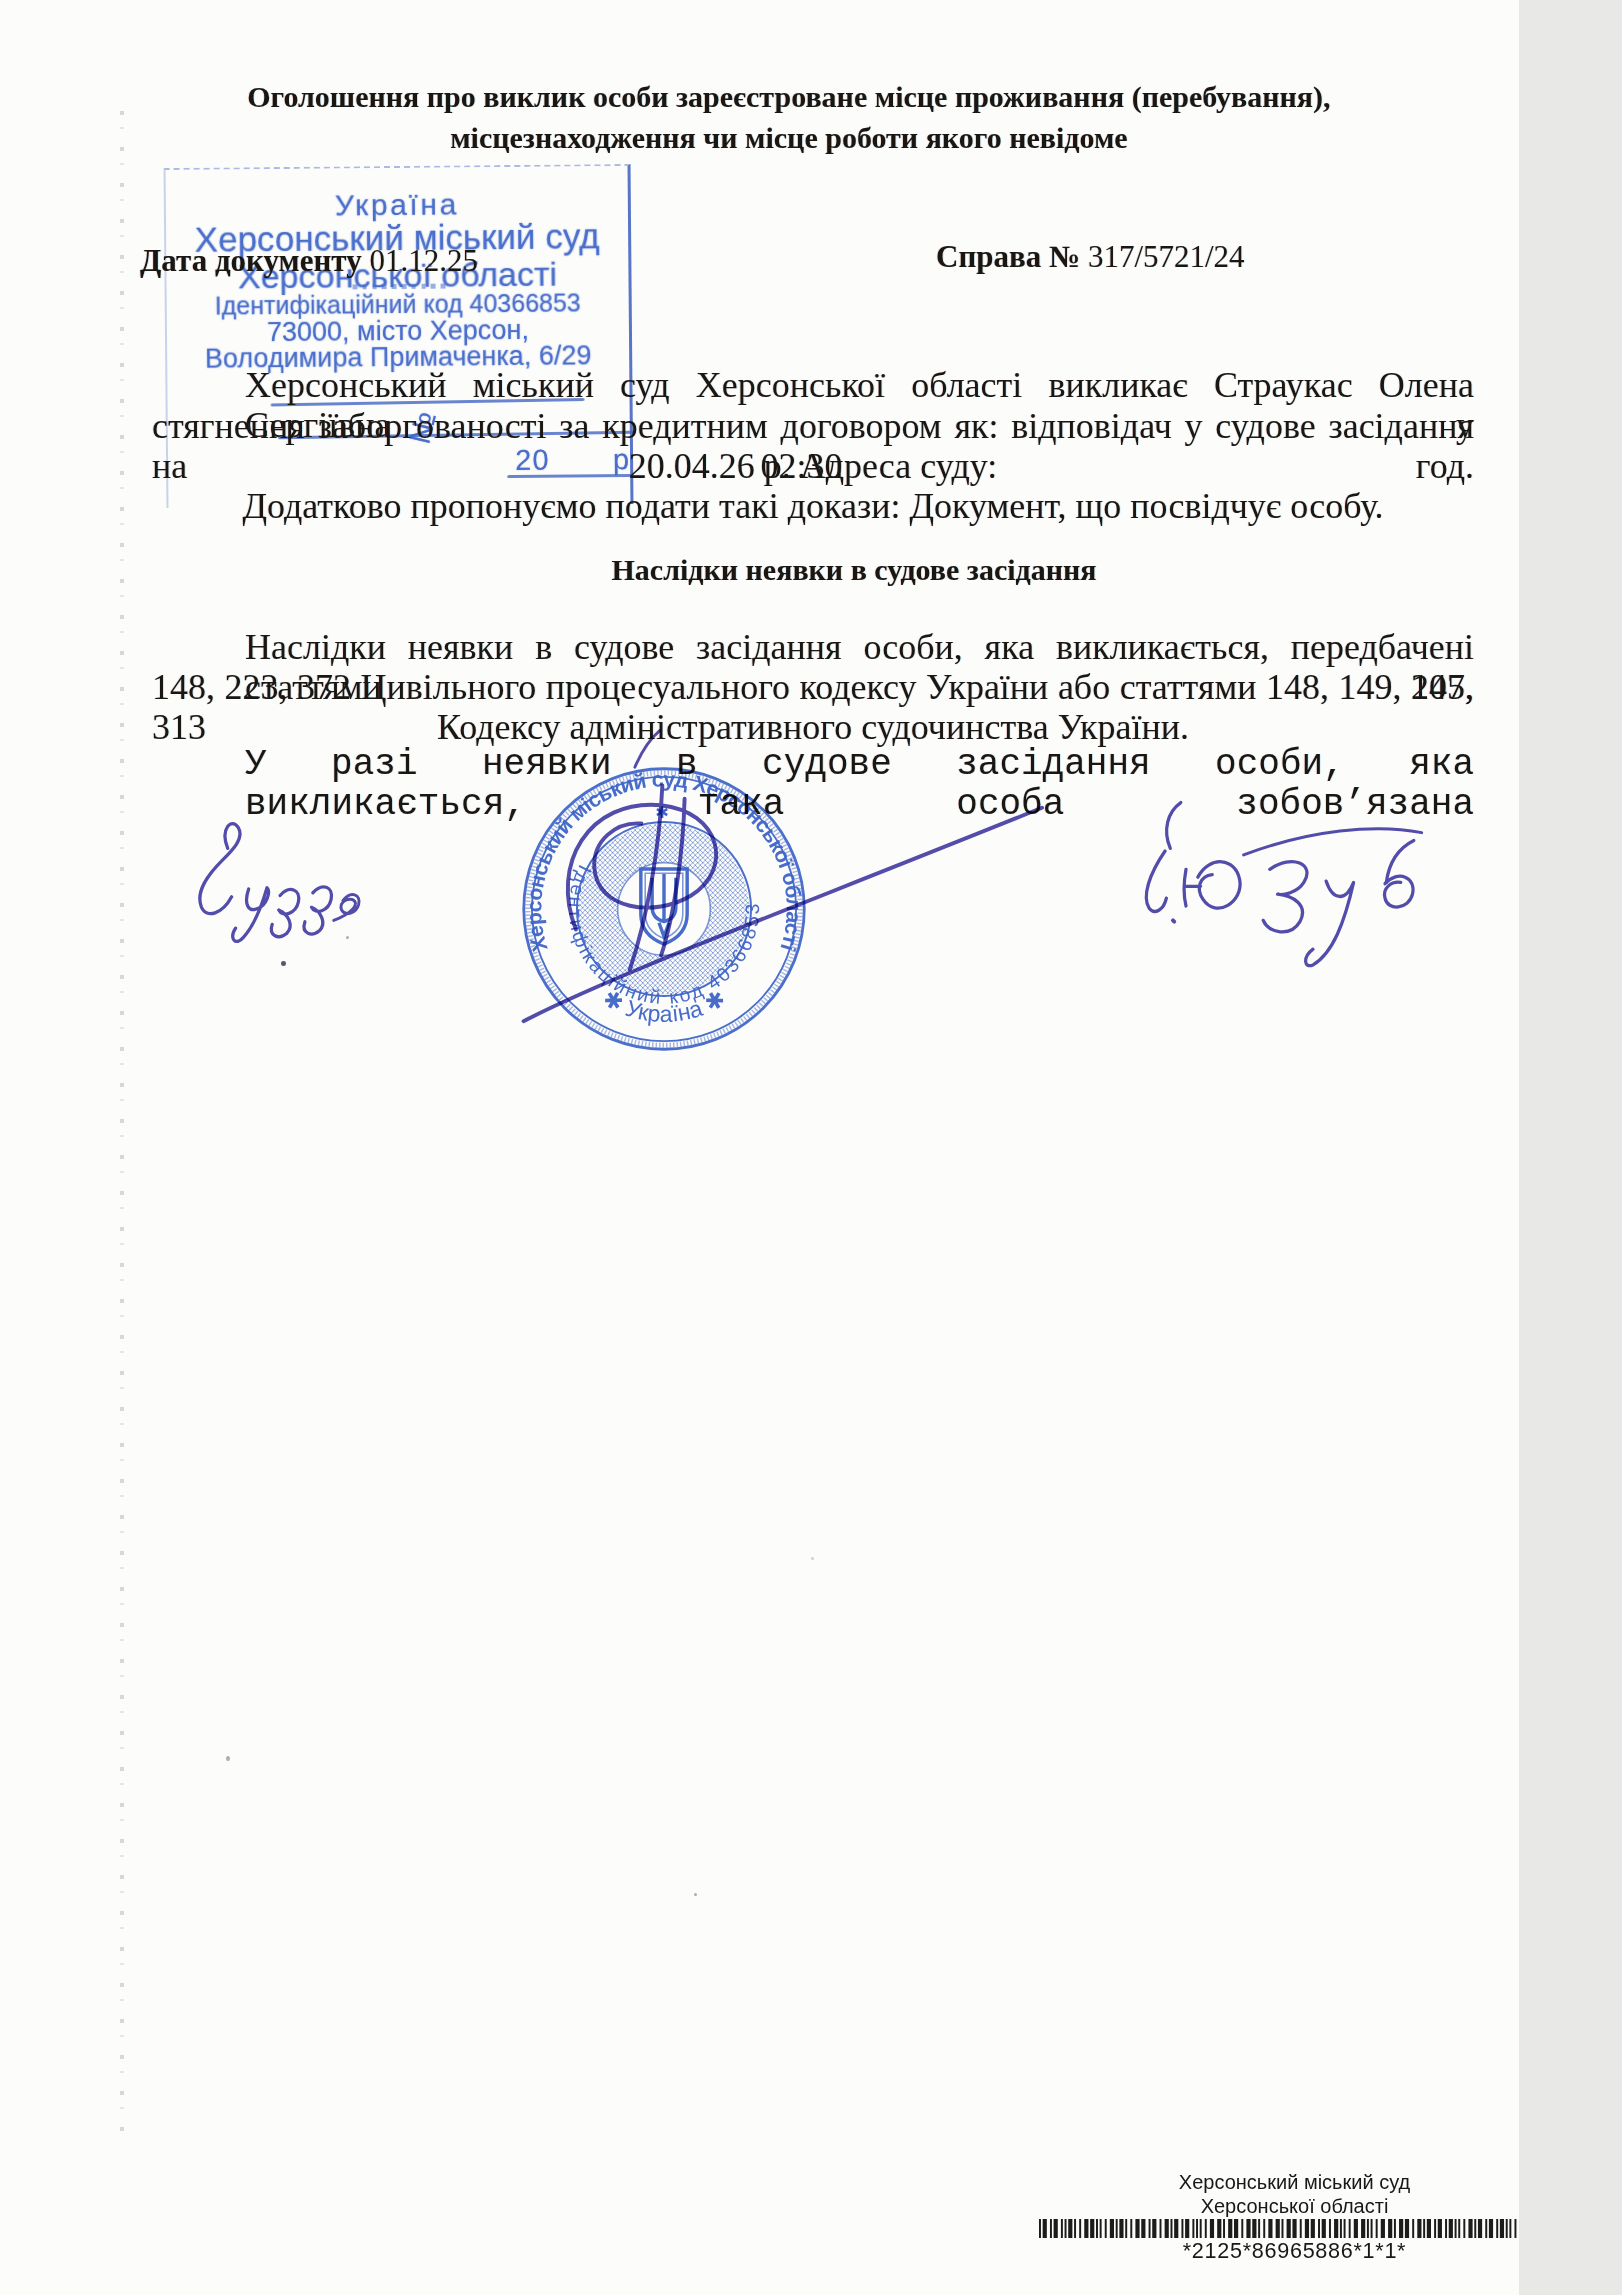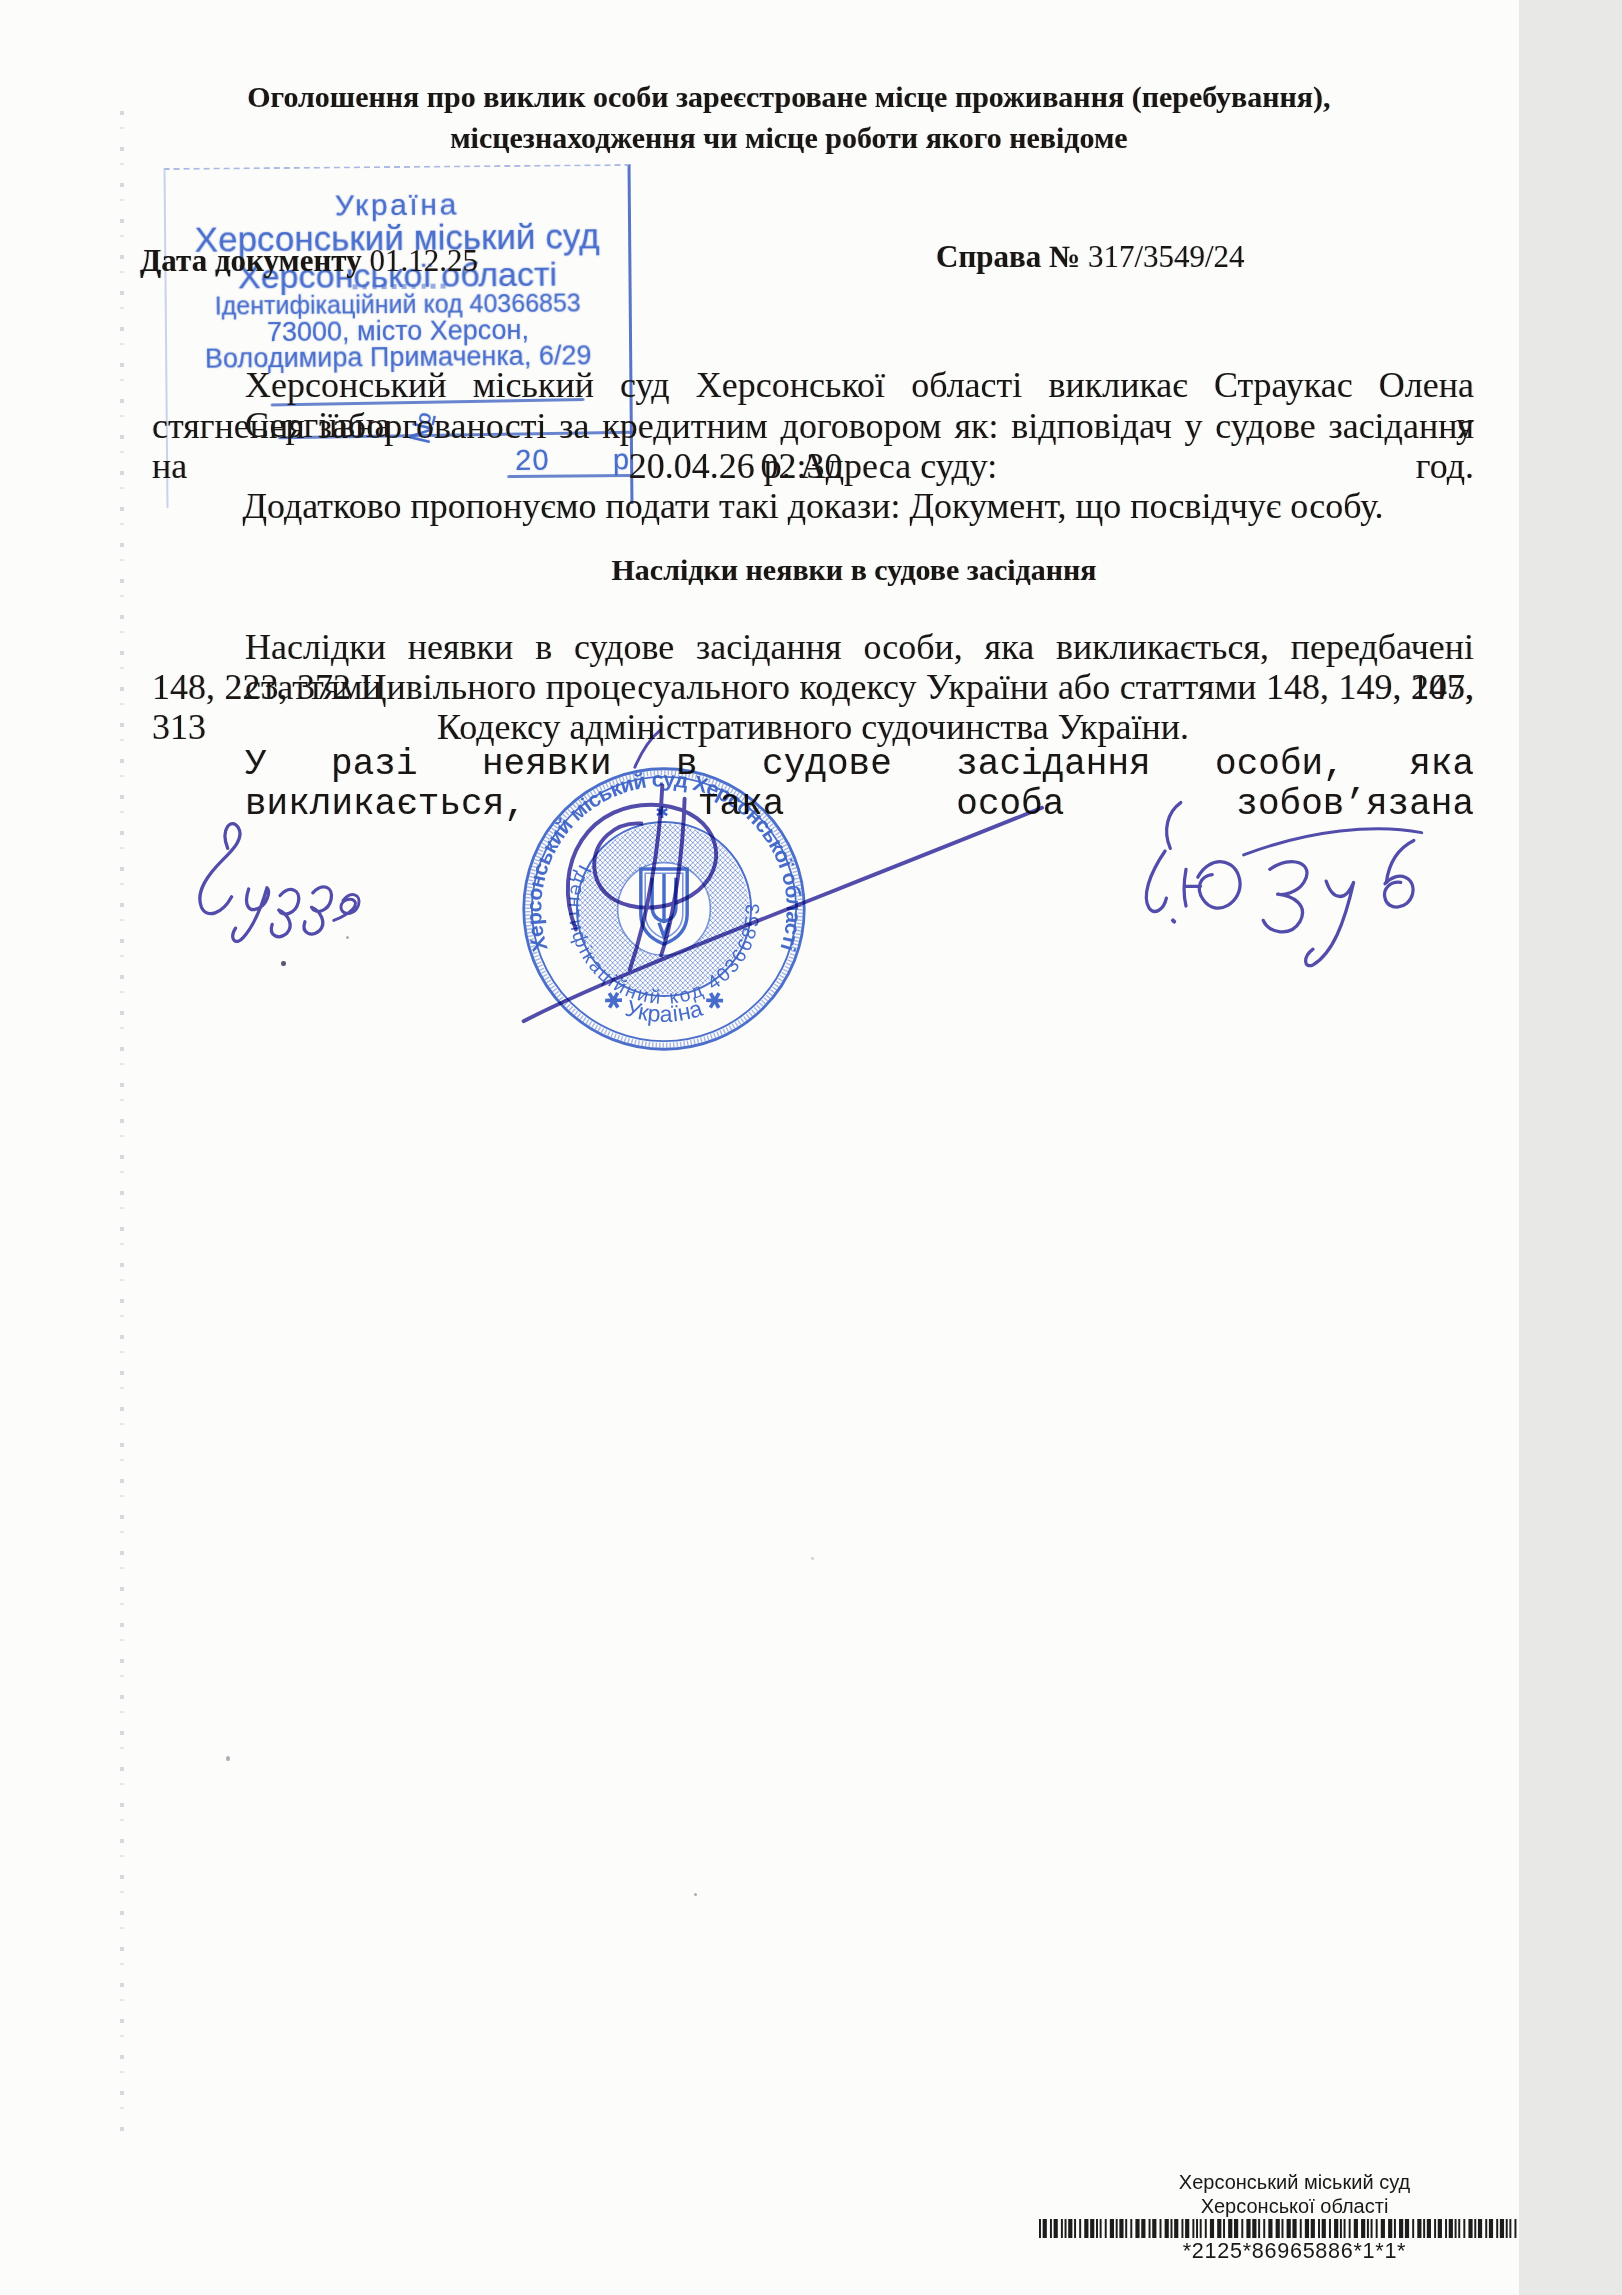--- a/index.html
+++ b/index.html
@@ -130,21 +130,21 @@
   </div>
 
   <div class="meta-date black-ink">
     <span class="b">Дата документу</span>
     <span> </span>
     <span>01.12.25</span>
   </div>
   <div class="meta-case black-ink">
     <span class="b">Справа №</span>
     <span> </span>
-    <span>317/3549/24</span>
+    <span>317/5721/24</span>
   </div>
 
   <div class="bodyline just indent black-ink" style="top:365px;">Херсонський міський суд Херсонської області викликає Страукас Олена Сергіївна у</div>
   <div class="bodyline just black-ink" style="top:406px;">стягнення заборгованості за кредитним договором як: відповідач у судове засідання на 02:30 год.</div>
   <div class="bodyline black-ink" style="top:446px;">20.04.26 р. Адреса суду:</div>
   <div class="bodyline black-ink" style="top:486px;">Додатково пропонуємо подати такі докази: Документ, що посвідчує особу.</div>
 
   <div class="heading black-ink">Наслідки неявки в судове засідання</div>
 
   <div class="bodyline just indent black-ink" style="top:627px;">Наслідки неявки в судове засідання особи, яка викликається, передбачені статтями 147,</div>

